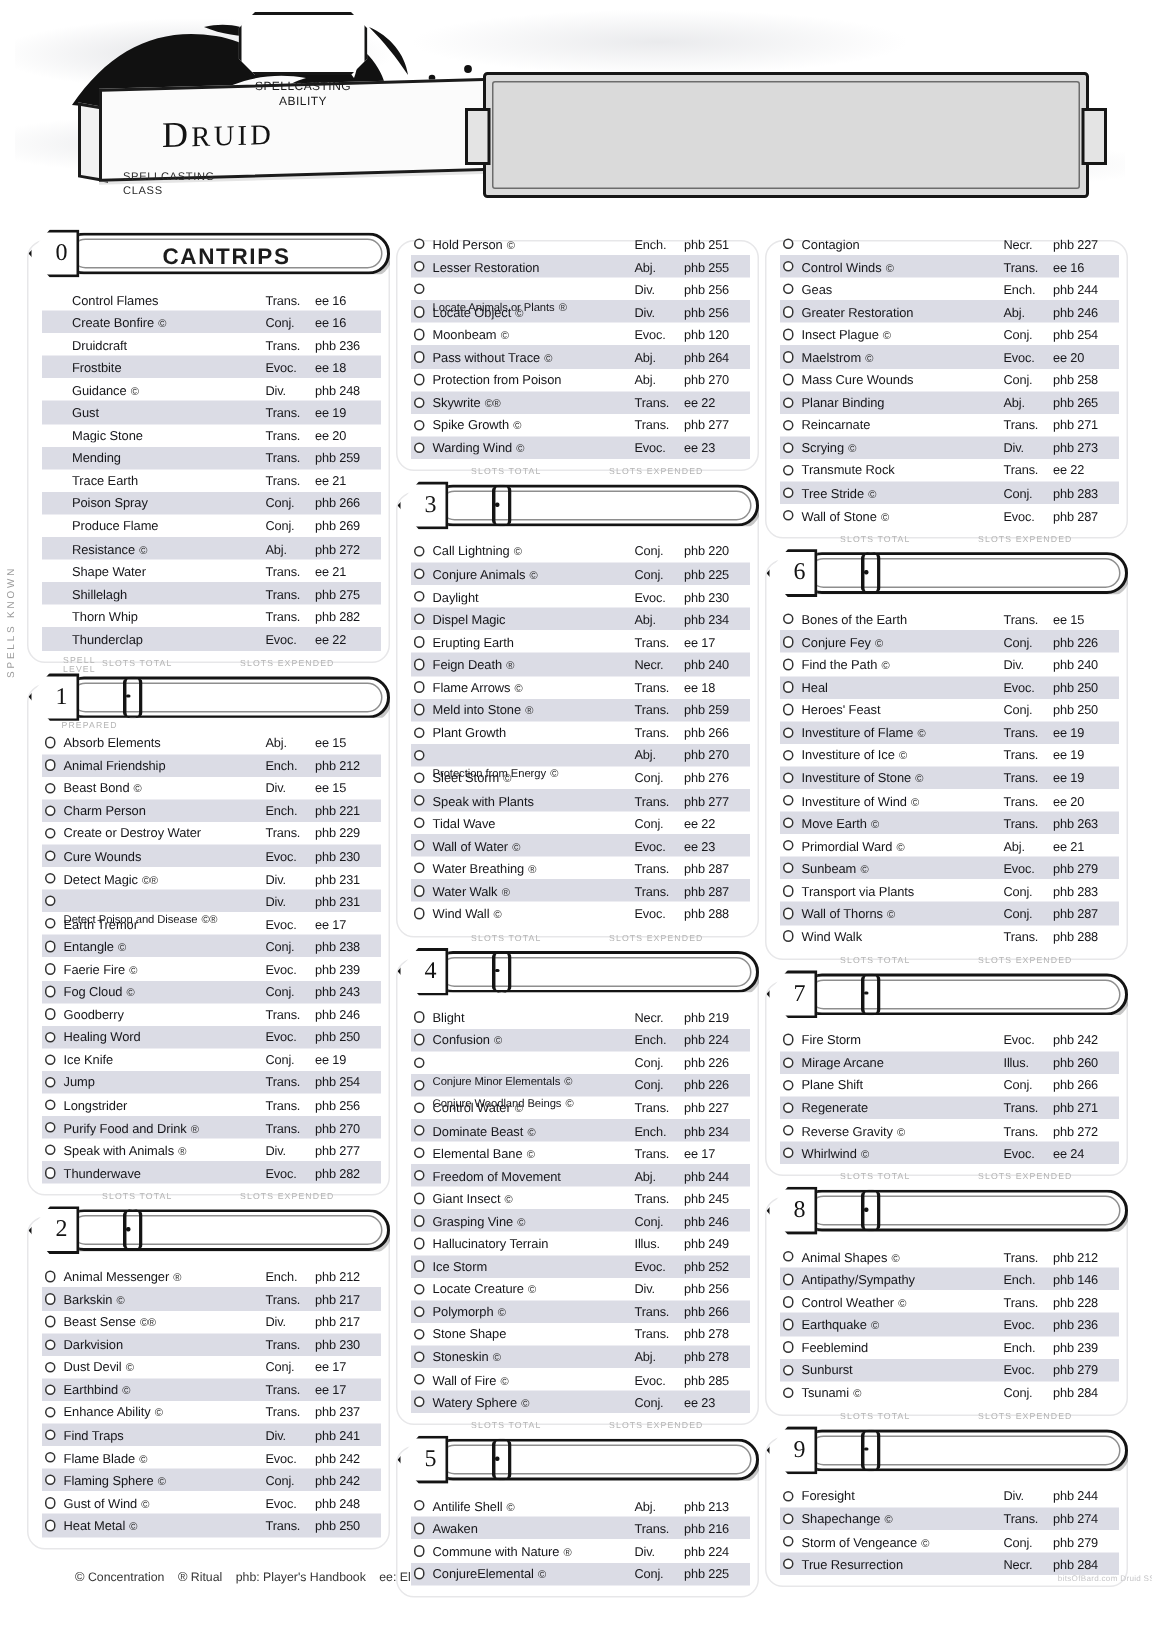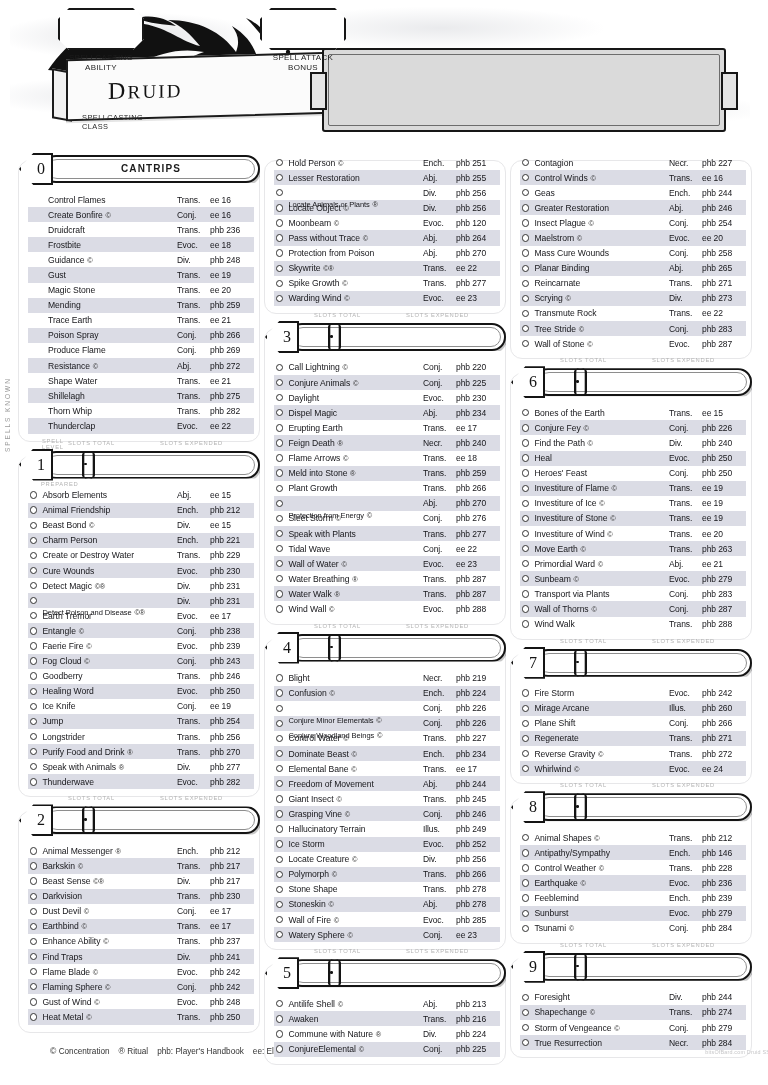--- a/index.html
+++ b/index.html
@@ -229,21 +229,21 @@
     left: 66px; top: 15px;
     width: 2.6px; height: 2.6px;
     background: #141414;
     border-radius: 50%;
     z-index: 6;
   }
   .bar-title {
     position: absolute;
     left: 24px; right: 0; top: 11px;
     text-align: center;
-    font-size: 10px;
+    font-size: 15px;
     font-weight: bold;
     letter-spacing: 1.1px;
     color: #1c1c1c;
     z-index: 6;
   }
 
   .tiny-label {
     position: absolute;
     font-size: 5.8px;
     letter-spacing: .75px;
@@ -366,27 +366,20 @@
     <div class="stat-inner"></div>
   </div>
   <div class="stat-cells">
     <div class="stat-cell">
       <div class="stat-box"></div>
       <div class="stat-label">
         <div>SPELLCASTING</div>
         <div>ABILITY</div>
       </div>
     </div>
-    <div class="stat-cell">
-      <div class="stat-box"></div>
-      <div class="stat-label">
-        <div>SPELL ATTACK</div>
-        <div>BONUS</div>
-      </div>
-    </div>
   </div>
 </div>
 
 <div class="sheet">
   <div class="rail">SPELLS KNOWN</div>
   <div class="columns">
     <div class="col">
         <div class="group">
           <div class="group-frame"></div>
           <div class="bar">

